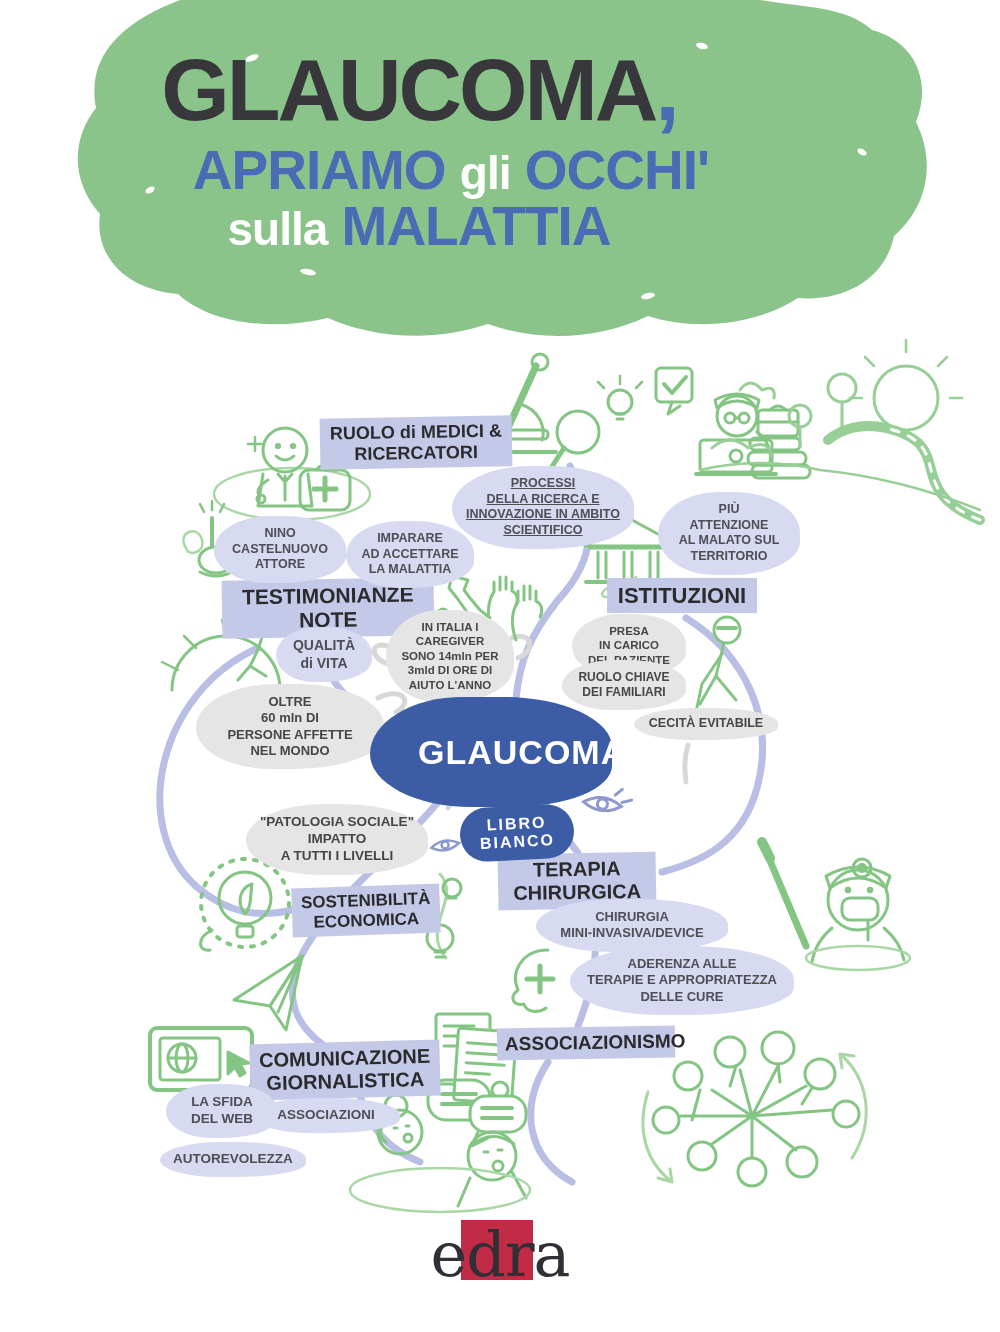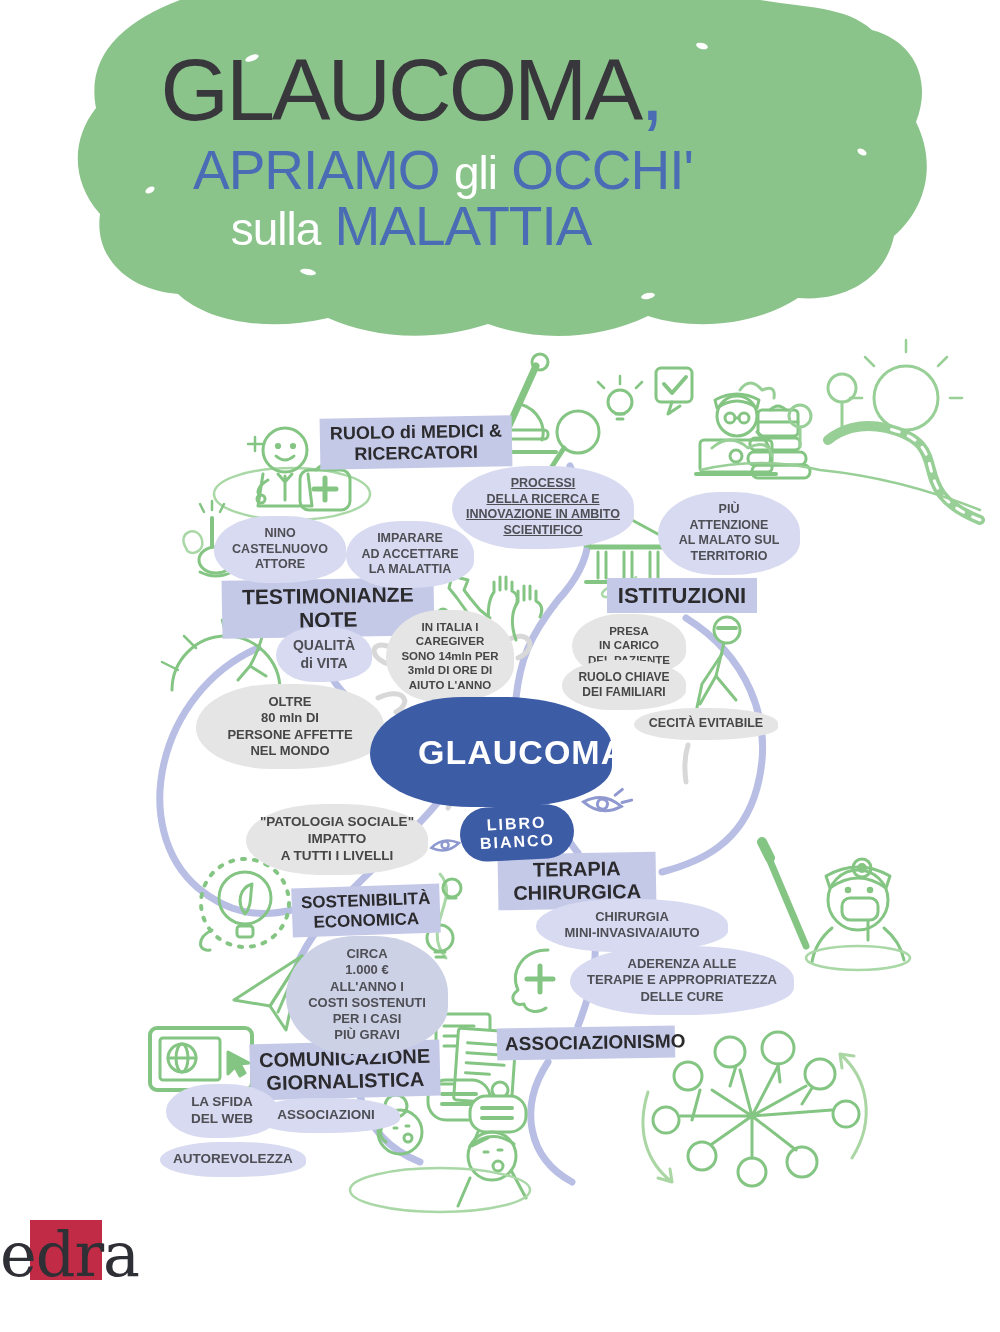--- a/index.html
+++ b/index.html
@@ -1,21 +1,21 @@
 <!DOCTYPE html>
 <html><head>
 <meta charset="utf-8">
 <style>
   html,body{margin:0;padding:0;background:#ffffff;}
   .poster{position:relative;width:1000px;height:1332px;background:#ffffff;overflow:hidden;
           font-family:"Liberation Sans","DejaVu Sans",sans-serif;}
   svg.layer{position:absolute;left:0;top:0;}
   .pre{white-space:pre-line;}
   
-  .t-line{position:absolute;left:4px;width:814px;text-align:center;font-weight:400;line-height:1;}
+  .t-line{position:absolute;left:12px;width:814px;text-align:center;font-weight:700;line-height:1;}
   .t1{top:46px;font-size:88px;letter-spacing:-3px;color:#38373c;}
   .t1 .comma{color:#4a6cb4;}
   .t2{top:143px;font-size:55px;color:#4a6cb4;letter-spacing:-1px;padding-left:32px;}
   .t3{top:199px;font-size:55px;color:#4a6cb4;letter-spacing:-1px;}
   .wordwhite{color:#ffffff;font-size:46px;}
   
   .node{position:absolute;background:#c5c9e8;color:#2b2b2e;font-weight:800;text-align:center;
         padding:5px 8px;line-height:1.15;box-sizing:border-box;}
   
   .cloud{position:absolute;background:#d7daf0;color:#4e4e55;font-weight:700;text-align:center;
@@ -24,21 +24,21 @@
   .cloud.gray{background:#e5e5e5;color:#464646;}
   .cloud.mix{background:#cdd1e6;}
   
   .blob{position:absolute;background:#3d5ca6;color:#ffffff;font-weight:900;text-align:center;}
   .blob-main{left:370px;top:697px;width:242px;height:110px;
              border-radius:46% 54% 50% 50% / 62% 55% 45% 58%;}
   .blob-main .blob-text{position:absolute;left:48px;right:6px;top:36px;font-size:34px;letter-spacing:1px;}
   .blob-libro{left:460px;top:806px;width:114px;height:54px;border-radius:27px;transform:rotate(-3deg);}
   .blob-libro .blob-text{position:absolute;left:0;right:0;top:9px;font-size:16px;line-height:1.15;letter-spacing:2px;}
   
-  .logo{position:absolute;left:0;top:1224px;width:1000px;text-align:left;}
+  .logo{position:absolute;left:0;top:1224px;width:1000px;text-align:center;}
   .logo-wrap{position:relative;display:inline-block;font-family:"DejaVu Serif","Liberation Serif",serif;
              font-size:62px;color:#2f2f36;line-height:1;}
   .logo-box{position:absolute;left:30px;top:-4px;width:72px;height:60px;background:#c22b45;}
   .logo-text{position:relative;z-index:1;letter-spacing:-1px;}
 </style>
 </head>
 <body>
 
 <div class="poster">
 
@@ -353,37 +353,31 @@
 SONO 14mln PER
 3mld DI ORE DI
 AIUTO L'ANNO</div>
   <div class="cloud gray pre" style="left:572px;top:614px;width:114px;font-size:11.5px;">PRESA
 IN CARICO
 DEL PAZIENTE</div>
   <div class="cloud gray pre" style="left:562px;top:660px;width:124px;font-size:12px;">RUOLO CHIAVE
 DEI FAMILIARI</div>
   <div class="cloud gray" style="left:634px;top:708px;width:144px;font-size:12.5px;padding:8px 10px;">CECITÀ EVITABILE</div>
   <div class="cloud gray pre" style="left:196px;top:684px;width:188px;font-size:13px;">OLTRE
-80 mln DI
+60 mln DI
 PERSONE AFFETTE
 NEL MONDO</div>
   <div class="cloud gray pre" style="left:246px;top:804px;width:182px;font-size:13.5px;">"PATOLOGIA SOCIALE"
 IMPATTO
 A TUTTI I LIVELLI</div>
   <div class="cloud pre" style="left:536px;top:899px;width:192px;font-size:13px;">CHIRURGIA
-MINI-INVASIVA/AIUTO</div>
+MINI-INVASIVA/DEVICE</div>
   <div class="cloud pre" style="left:570px;top:946px;width:224px;font-size:13px;">ADERENZA ALLE
 TERAPIE E APPROPRIATEZZA
 DELLE CURE</div>
-  <div class="cloud mix pre" style="left:286px;top:936px;width:162px;font-size:13px;">CIRCA
-1.000 €
-ALL'ANNO I
-COSTI SOSTENUTI
-PER I CASI
-PIÙ GRAVI</div>
   <div class="cloud pre" style="left:166px;top:1084px;width:112px;font-size:13.5px;">LA SFIDA
 DEL WEB</div>
   <div class="cloud" style="left:252px;top:1098px;width:148px;font-size:13.5px;padding:9px 8px;">ASSOCIAZIONI</div>
   <div class="cloud" style="left:160px;top:1142px;width:146px;font-size:13.5px;padding:9px 8px;">AUTOREVOLEZZA</div>
 
   <div class="blob blob-main">
     <div class="blob-text">GLAUCOMA</div>
   </div>
   <div class="blob blob-libro">
     <div class="blob-text pre">LIBRO

